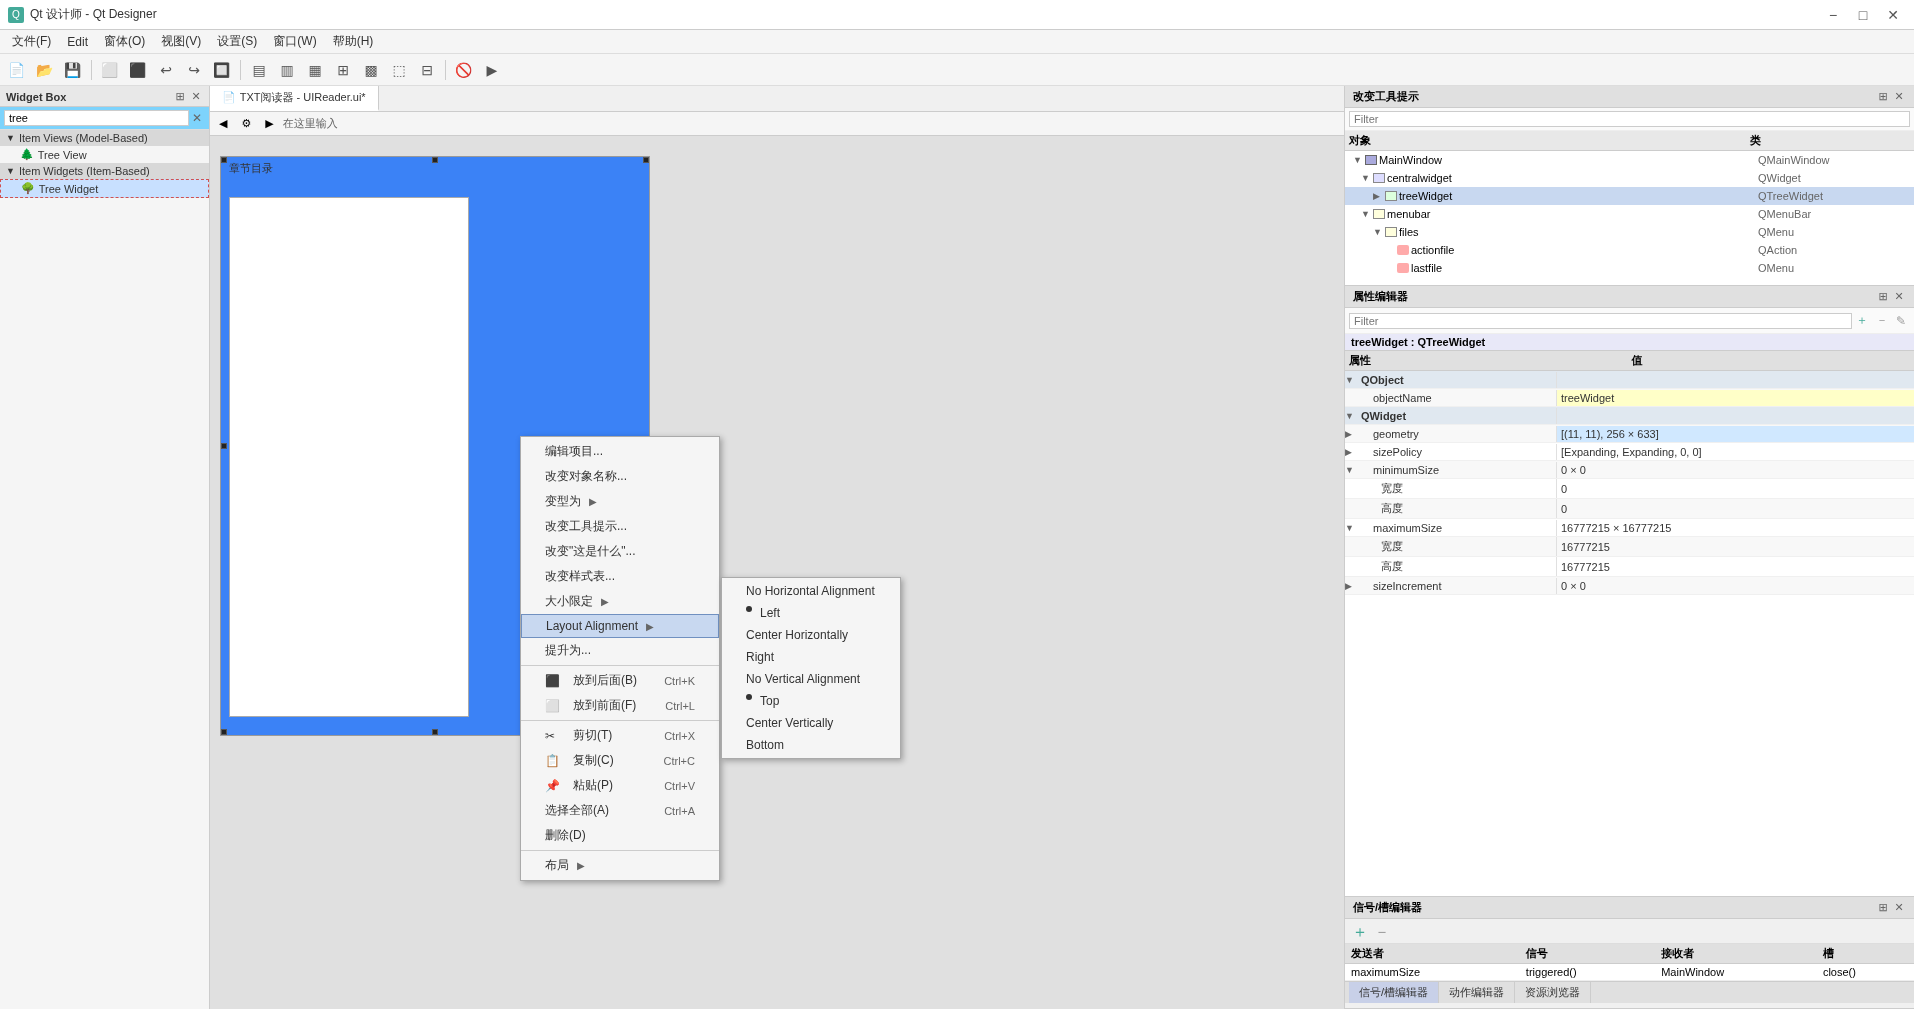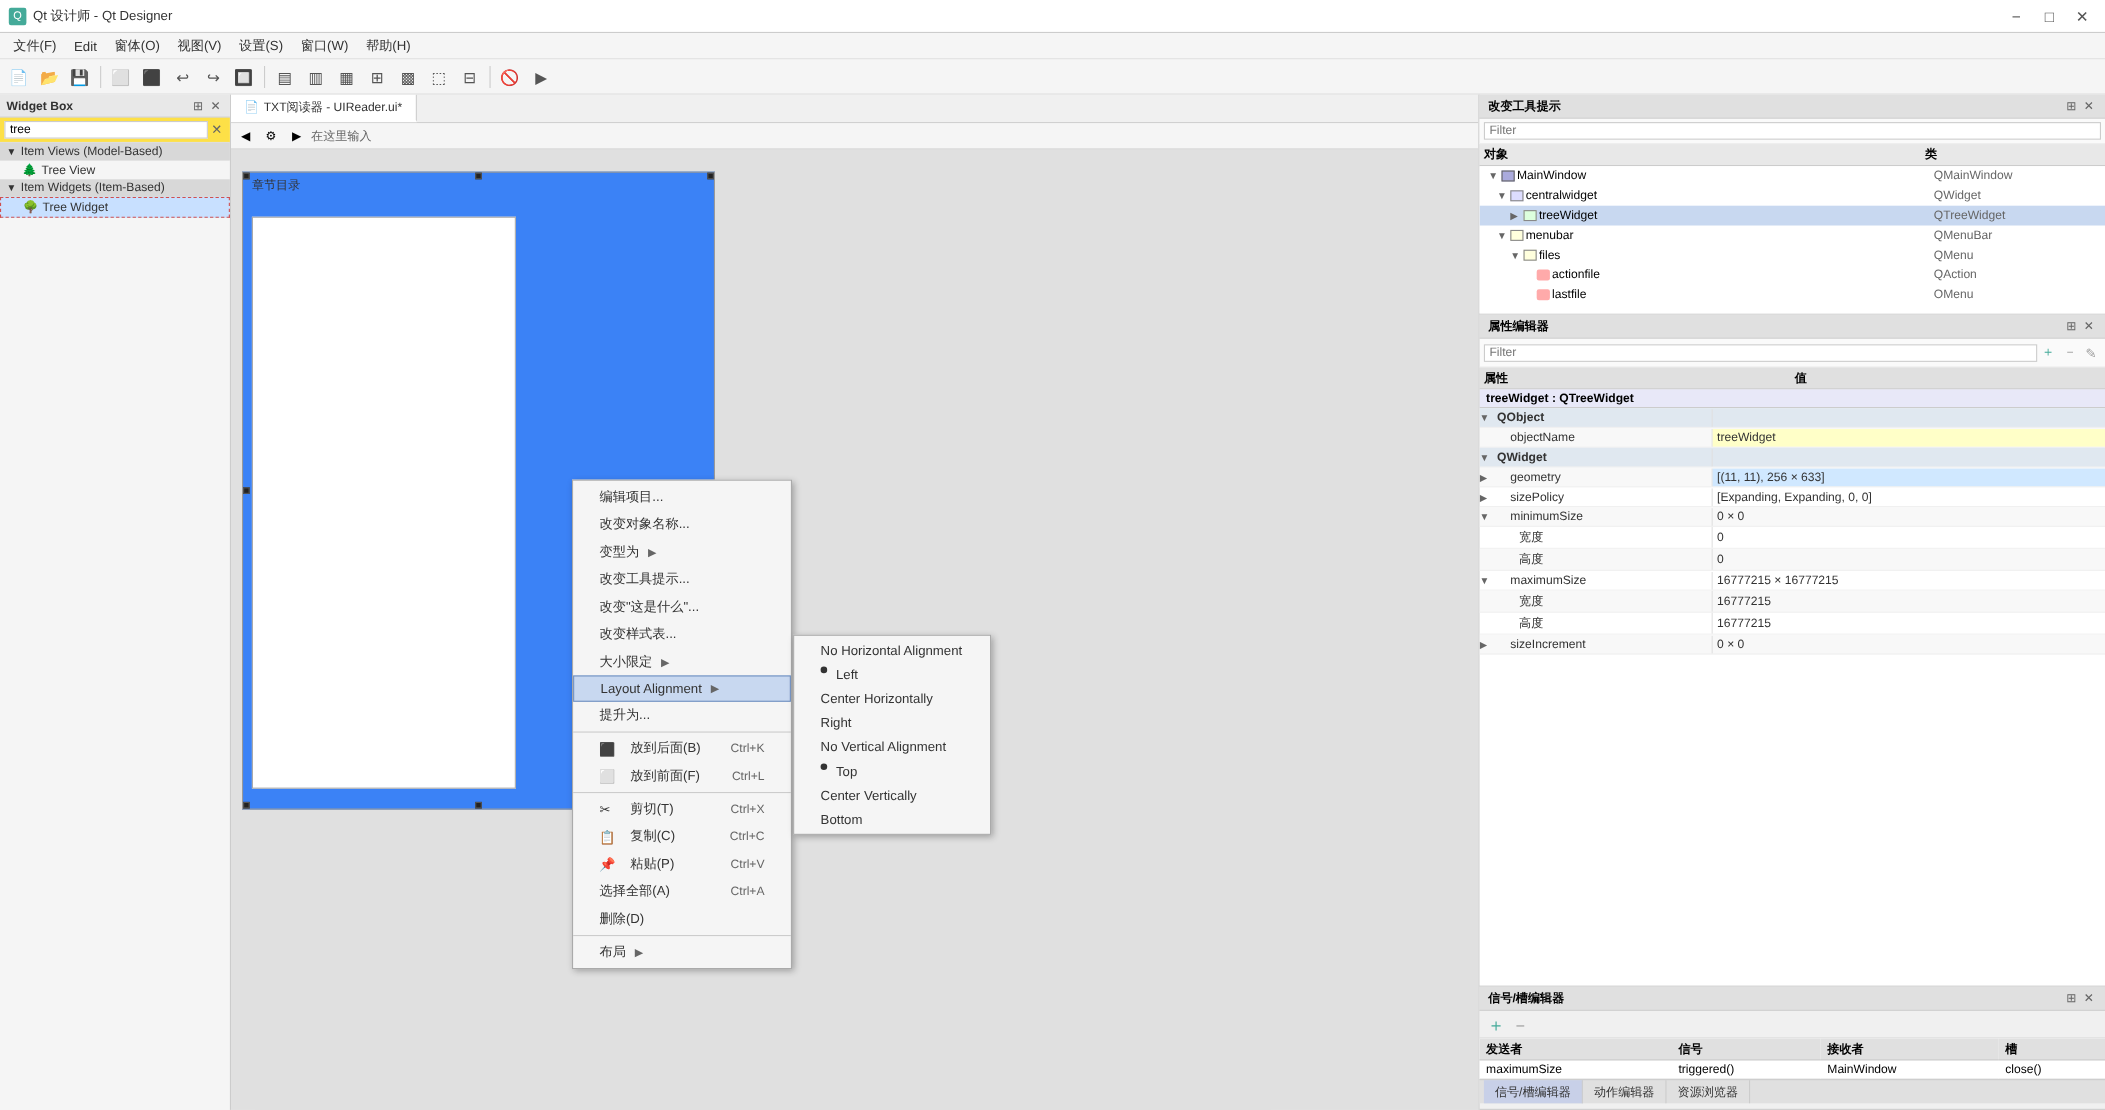--- a/index.html
+++ b/index.html
@@ -43,21 +43,21 @@
       display: flex; flex-direction: column; flex-shrink: 0;
     }
     .panel-header {
       display: flex; align-items: flex-end; justify-content: space-between;
       background: #e8e8e8; padding: 3px 6px; border-bottom: 1px solid #ccc;
       font-size: 11px; color: #333; font-weight: bold;
     }
     .panel-header-btns { display: flex; gap: 2px; }
     .panel-icon-btn { width: 14px; height: 14px; border: none; background: transparent; cursor: pointer; font-size: 11px; color: #666; }
 
-    .search-bar { display: flex; align-items: center; padding: 3px 4px; background: #fde047; border-bottom: 1px solid #ddd; }
+    .search-bar { display: flex; align-items: center; padding: 3px 4px; background: #7dd3fc; border-bottom: 1px solid #ddd; }
     .search-input { flex: 1; border: 1px solid #ccc; padding: 1px 4px; font-size: 11px; outline: none; }
     .search-clear { width: 16px; height: 16px; border: none; background: transparent; cursor: pointer; color: #666; font-size: 12px; }
 
     .widget-list { flex: 1; overflow-y: auto; }
     .widget-category { padding: 2px 6px; background: #d8d8d8; font-size: 11px; color: #333; display: flex; align-items: center; gap: 4px; cursor: pointer; }
     .widget-item { padding: 2px 8px 2px 20px; font-size: 11px; color: #333; cursor: pointer; display: flex; align-items: center; gap: 4px; }
     .widget-item.selected, .widget-item.highlighted { background: #c8e0ff; border: 1px dashed #e05050; }
     .cat-arrow { font-size: 9px; }
 
     
@@ -482,26 +482,26 @@
           <button class="panel-icon-btn">⊞</button>
           <button class="panel-icon-btn">✕</button>
         </div>
       </div>
       <div class="filter-bar">
         <input class="filter-input" placeholder="Filter" style="">
         <button style="padding:1px 4px;font-size:12px;color:#4a9;border:none;background:transparent;cursor:pointer;">＋</button>
         <button style="padding:1px 4px;font-size:12px;color:#999;border:none;background:transparent;cursor:pointer;">－</button>
         <button style="padding:1px 4px;font-size:12px;color:#999;border:none;background:transparent;cursor:pointer;">✎</button>
       </div>
+      <div style="padding:2px 6px;background:#e8e8f8;font-size:11px;font-weight:bold;border-bottom:1px solid #ccc;">
+        <span>treeWidget : QTreeWidget</span>
+      </div>
       <div style="display:flex;background:#e0e0e0;border-bottom:1px solid #ccc;padding:2px 4px;font-size:11px;font-weight:bold;">
         <span style="flex:1;">属性</span>
         <span style="flex:1;padding-left:4px;">值</span>
-      </div>
-      <div style="padding:2px 6px;background:#e8e8f8;font-size:11px;font-weight:bold;border-bottom:1px solid #ccc;">
-        <span>treeWidget : QTreeWidget</span>
       </div>
       <div class="prop-editor">
 
         <div class="prop-row category">
           <span class="prop-expand">▼</span>
           <span class="prop-name" style="font-weight:bold;">QObject</span>
           <span class="prop-value normal"></span>
         </div>
 
         <div class="prop-row">

